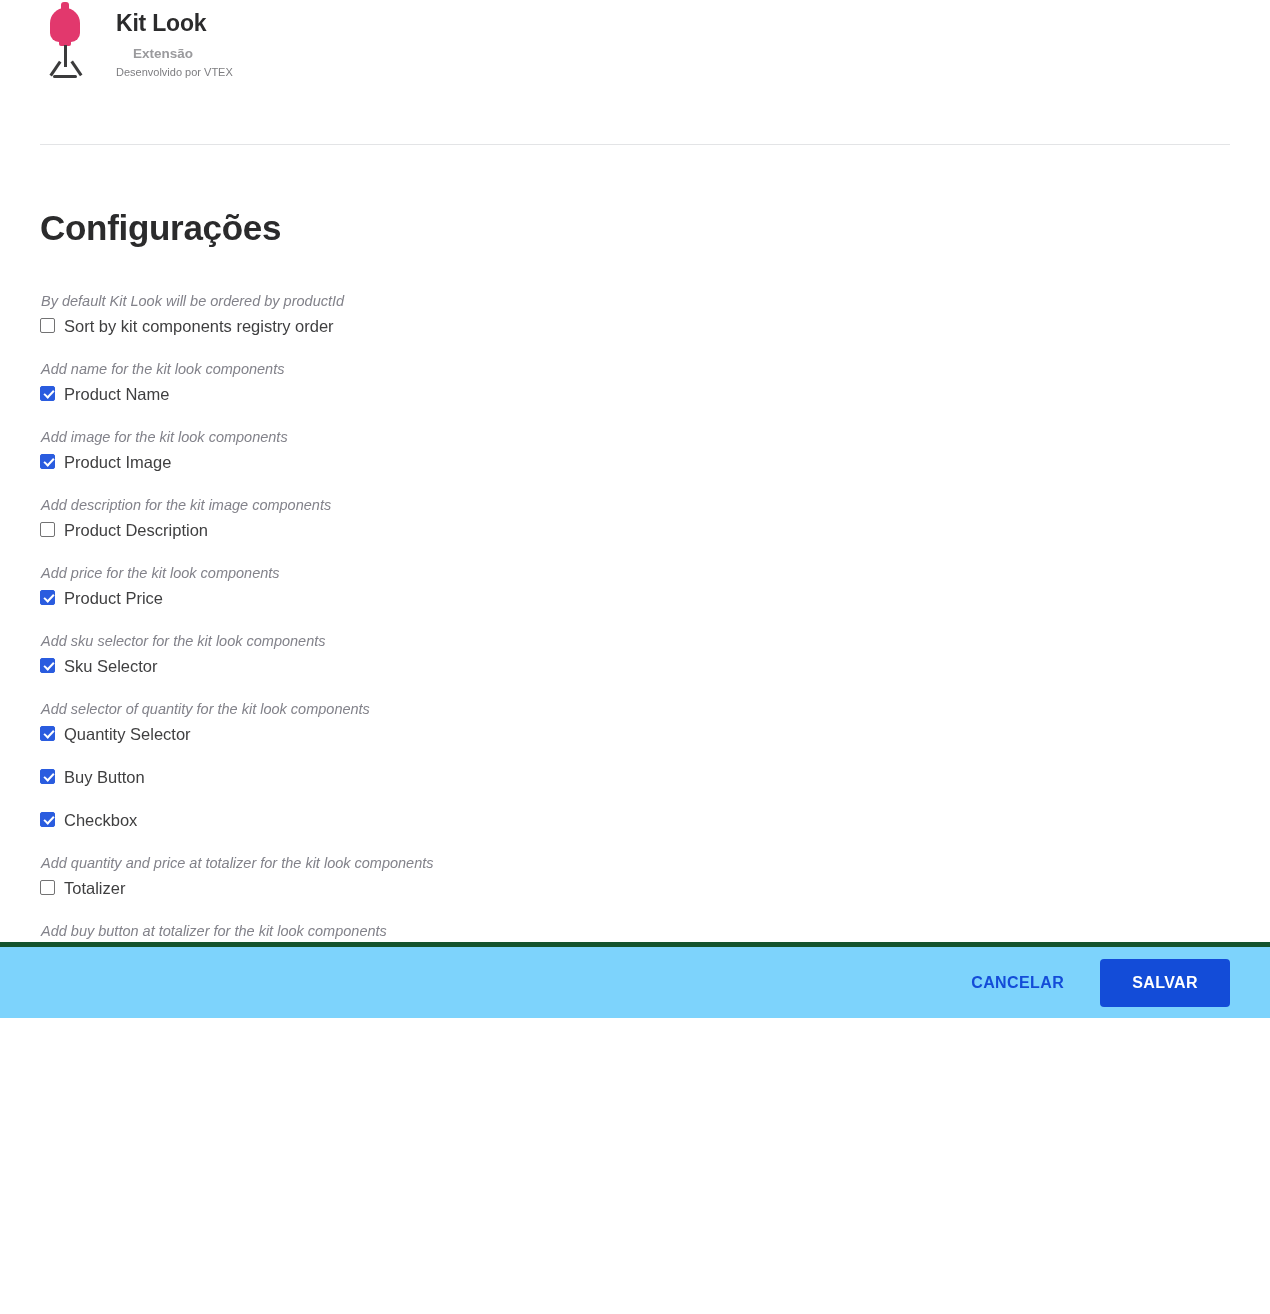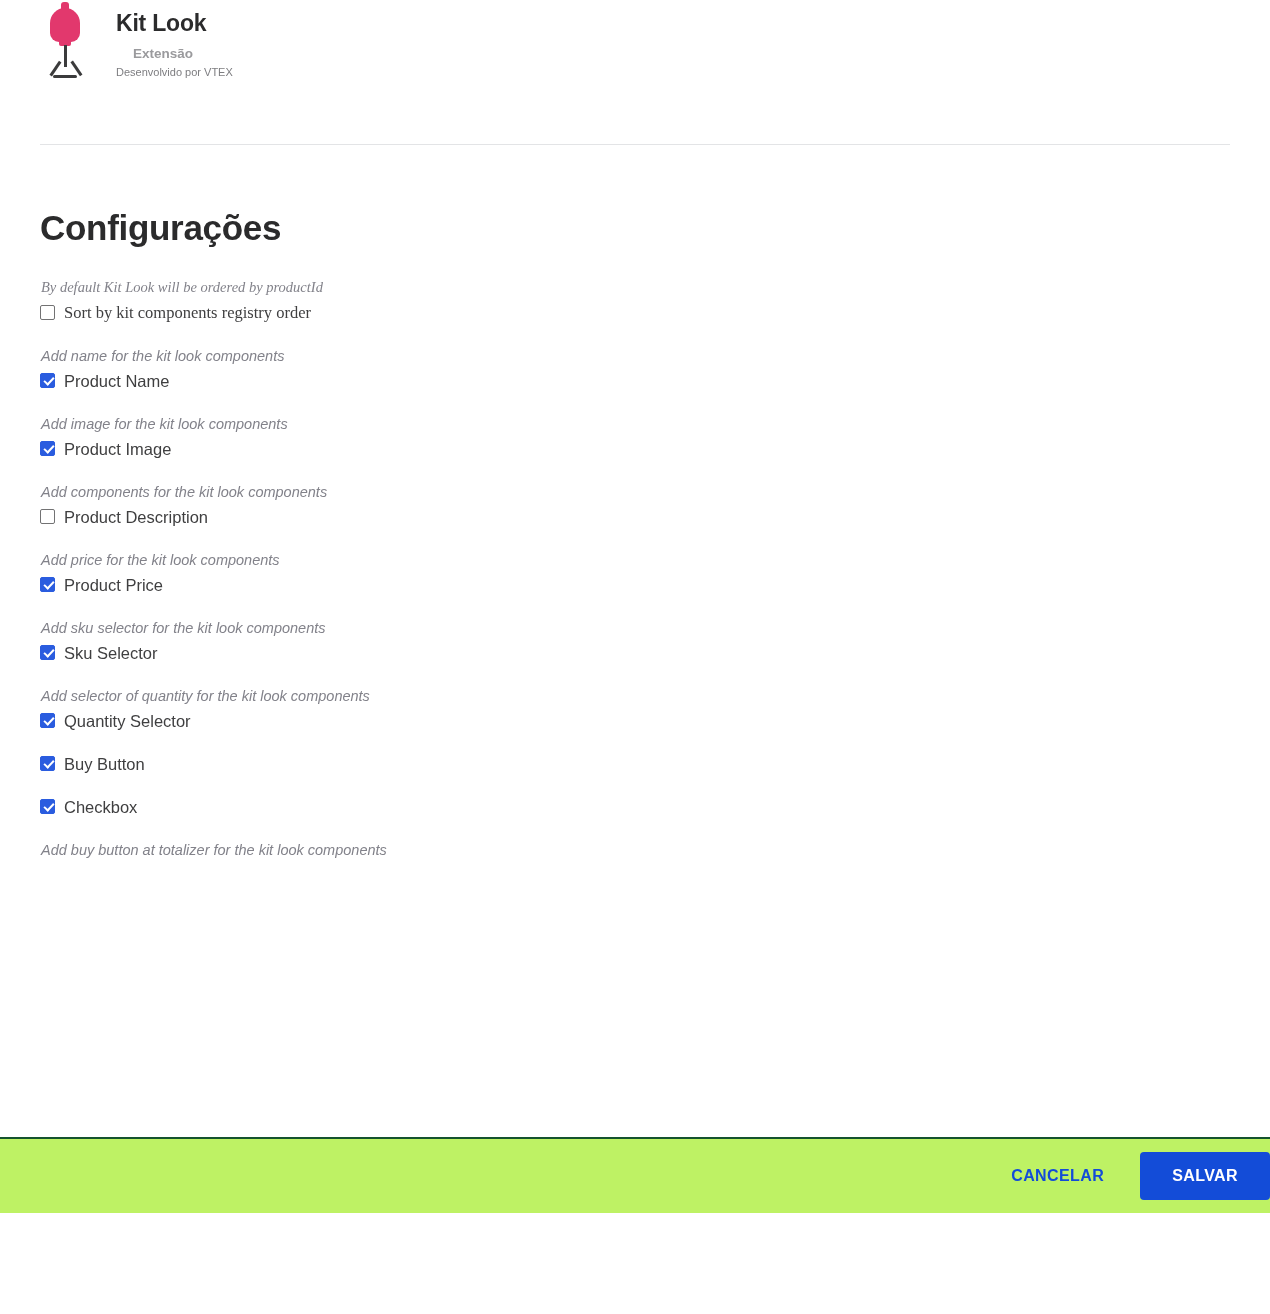--- a/index.html
+++ b/index.html
@@ -7,21 +7,21 @@
     margin: 0; padding: 0;
     width: 1270px; height: 1314px;
     background: #ffffff;
     font-family: "Liberation Sans", sans-serif;
     color: #3f3f40;
     overflow: hidden;
   }
   .page {
     position: relative;
     width: 1270px;
-    height: 1213px;
+    height: 1018px;
     background: #fff;
   }
 
   
   .app-header {
     display: flex;
     align-items: flex-start;
     padding: 6px 0 0 40px;
     height: 100px;
   }
@@ -66,21 +66,21 @@
   .settings-title {
     font-size: 35px;
     font-weight: bold;
     color: #2b2b2c;
     margin: 63px 0 0 0;
     letter-spacing: -0.3px;
   }
   .field {
     margin-top: 21px;
   }
-  .field:first-of-type { margin-top: 31px; font-family: Liberation Serif, serif; }
+  .field:first-of-type { margin-top: 45px; }
   .field-hint {
     font-size: 14.5px;
     font-style: italic;
     color: #82828a;
     margin: 0 0 9px 1px;
   }
   .checkbox-row {
     display: flex;
     gap: 9px;
     height: 22px;
@@ -117,25 +117,26 @@
     white-space: nowrap;
   }
 
   
   .footer {
     position: absolute;
     left: 0;
     bottom: 0;
     width: 1270px;
     height: 76px;
-    background: #bef264;
-    border-top: 2px solid #14532d;
+    background: #7dd3fc;
+    border-top: 5px solid #14532d;
     display: flex;
     align-items: center;
     justify-content: flex-end;
+    padding-right: 40px;
     gap: 20px;
   }
   .btn-cancel {
     background: none;
     border: none;
     color: #134cd8;
     font-size: 16px;
     font-weight: bold;
     letter-spacing: 0.4px;
     padding: 12px 16px;
@@ -241,21 +242,21 @@
           </div>
         </div>
         <div class="field">
           <div class="field-hint">Add image for the kit look components</div>
           <div class="checkbox-row">
             <span class="cb checked"></span>
             <span class="cb-label">Product Image</span>
           </div>
         </div>
         <div class="field">
-          <div class="field-hint">Add components for the kit look components</div>
+          <div class="field-hint">Add description for the kit image components</div>
           <div class="checkbox-row">
             <span class="cb"></span>
             <span class="cb-label">Product Description</span>
           </div>
         </div>
         <div class="field">
           <div class="field-hint">Add price for the kit look components</div>
           <div class="checkbox-row">
             <span class="cb checked"></span>
             <span class="cb-label">Product Price</span>
@@ -278,20 +279,27 @@
         <div class="field">
           <div class="checkbox-row">
             <span class="cb checked"></span>
             <span class="cb-label">Buy Button</span>
           </div>
         </div>
         <div class="field">
           <div class="checkbox-row">
             <span class="cb checked"></span>
             <span class="cb-label">Checkbox</span>
+          </div>
+        </div>
+        <div class="field">
+          <div class="field-hint">Add quantity and price at totalizer for the kit look components</div>
+          <div class="checkbox-row">
+            <span class="cb"></span>
+            <span class="cb-label">Totalizer</span>
           </div>
         </div>
         <div class="field">
           <div class="field-hint">Add buy button at totalizer for the kit look components</div>
         </div>
       </div>
   </div>
 
   <div class="footer">
     <button class="btn-cancel">CANCELAR</button>

